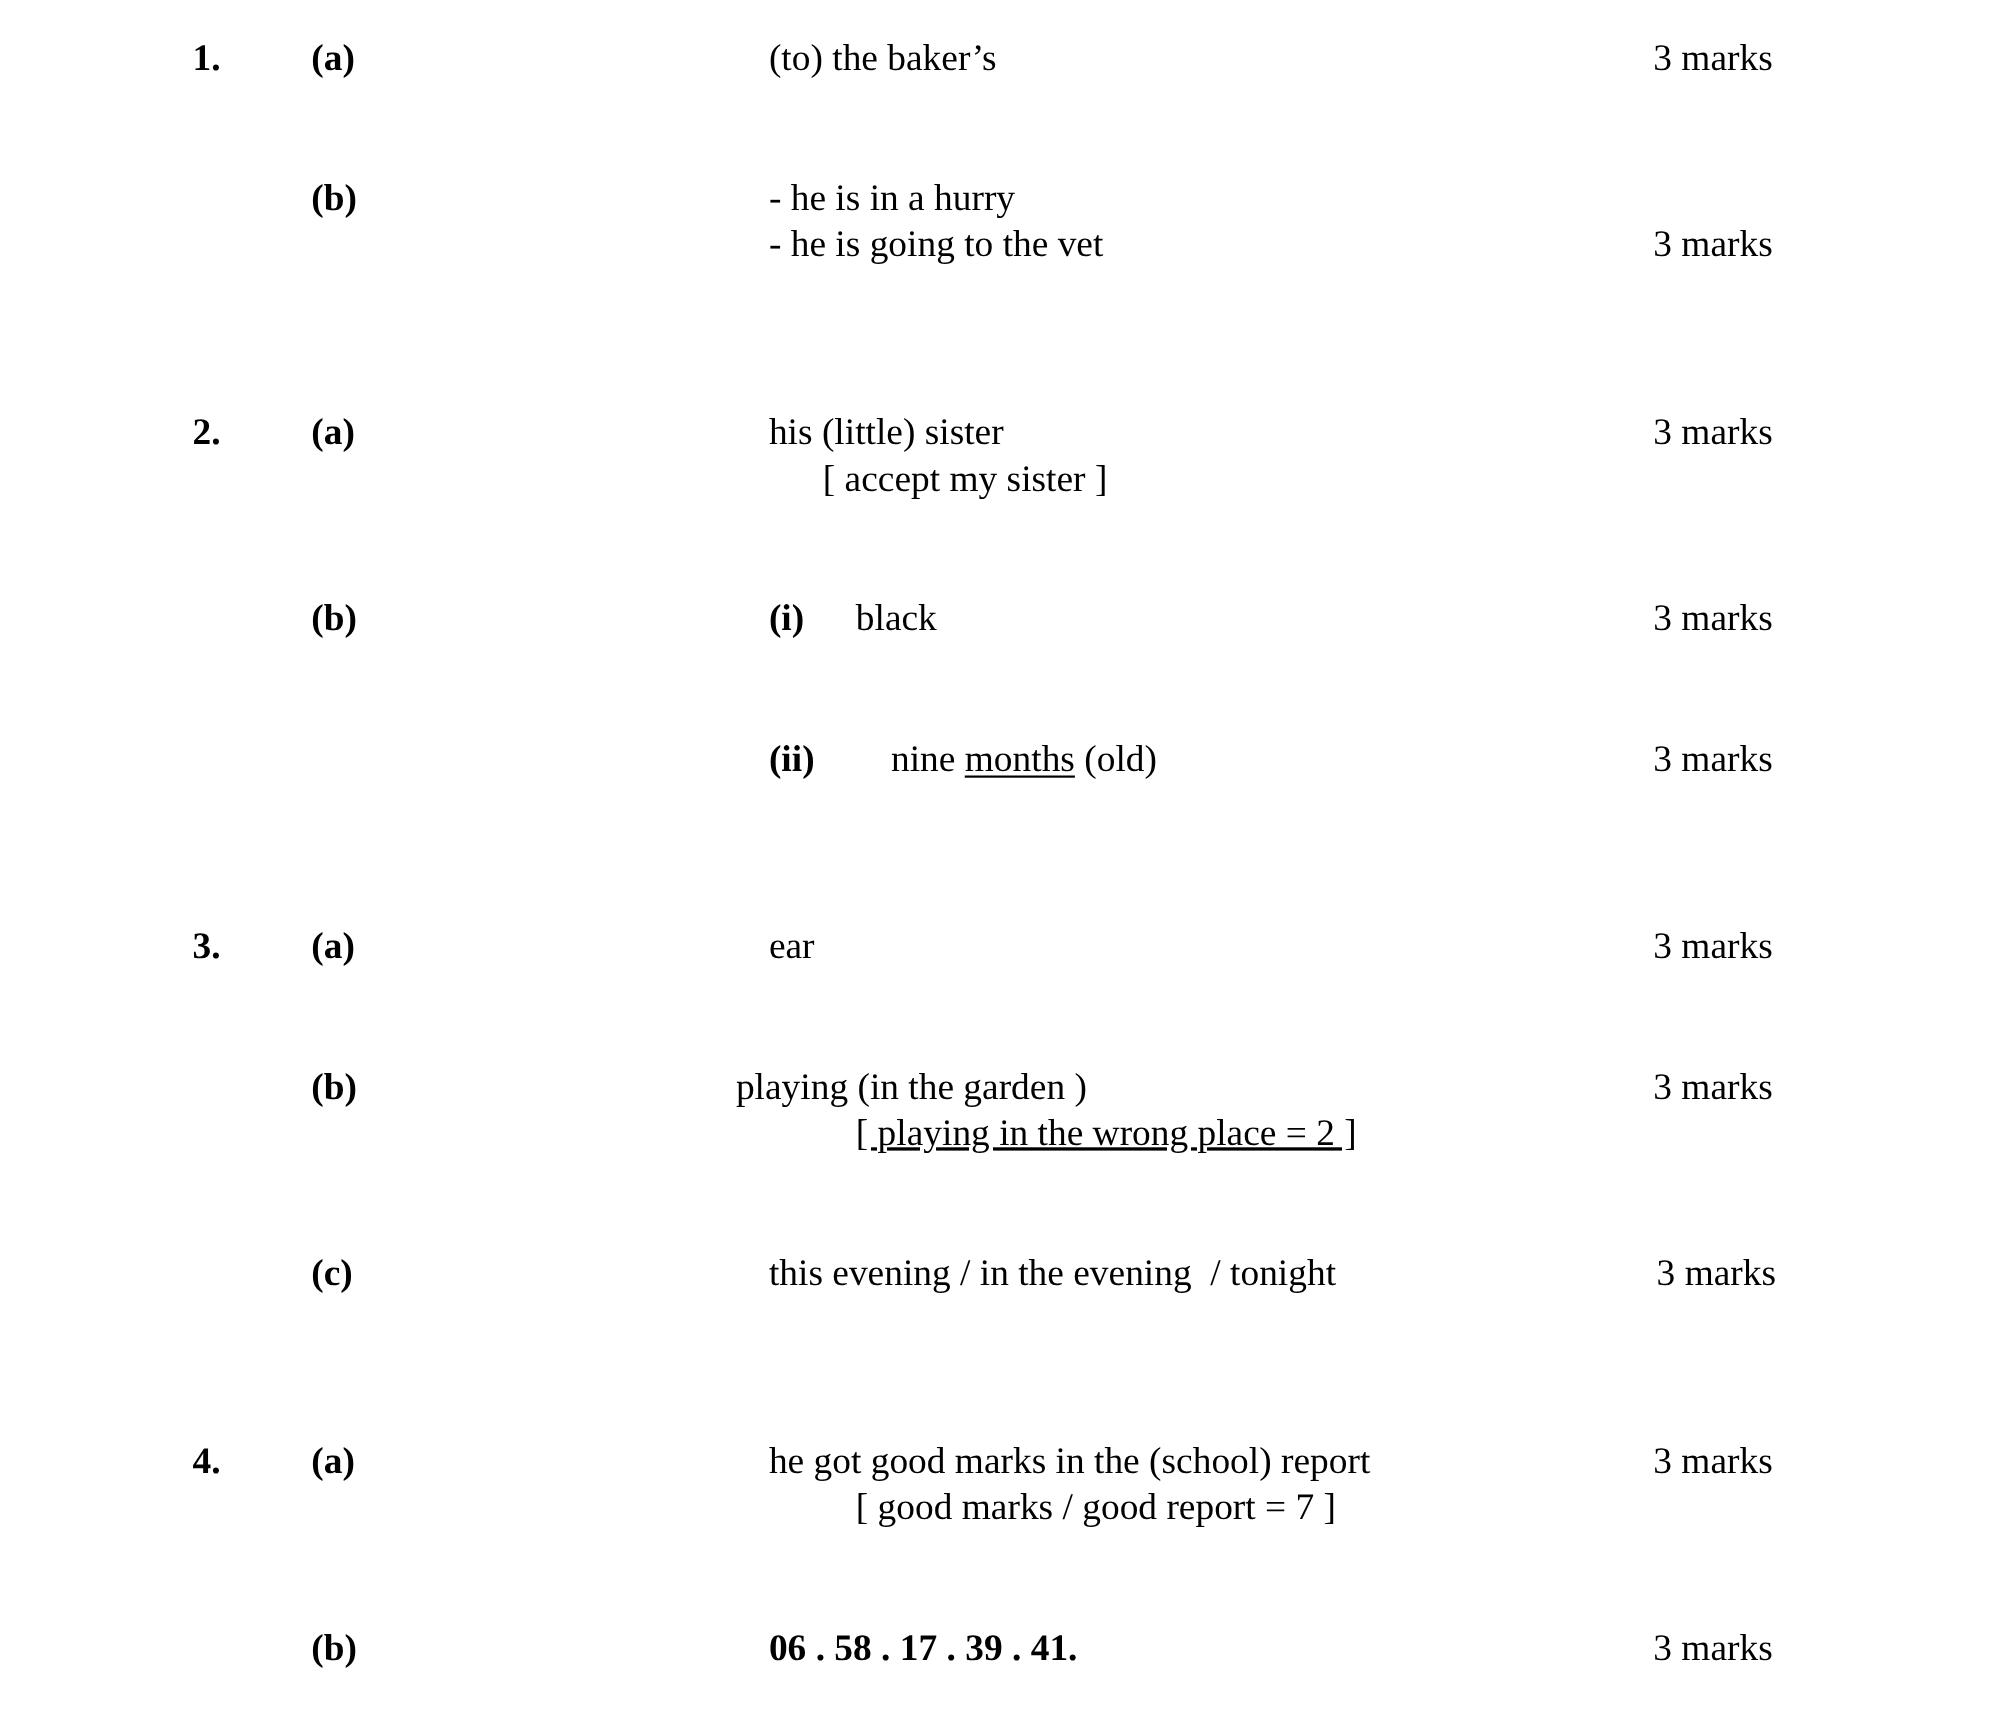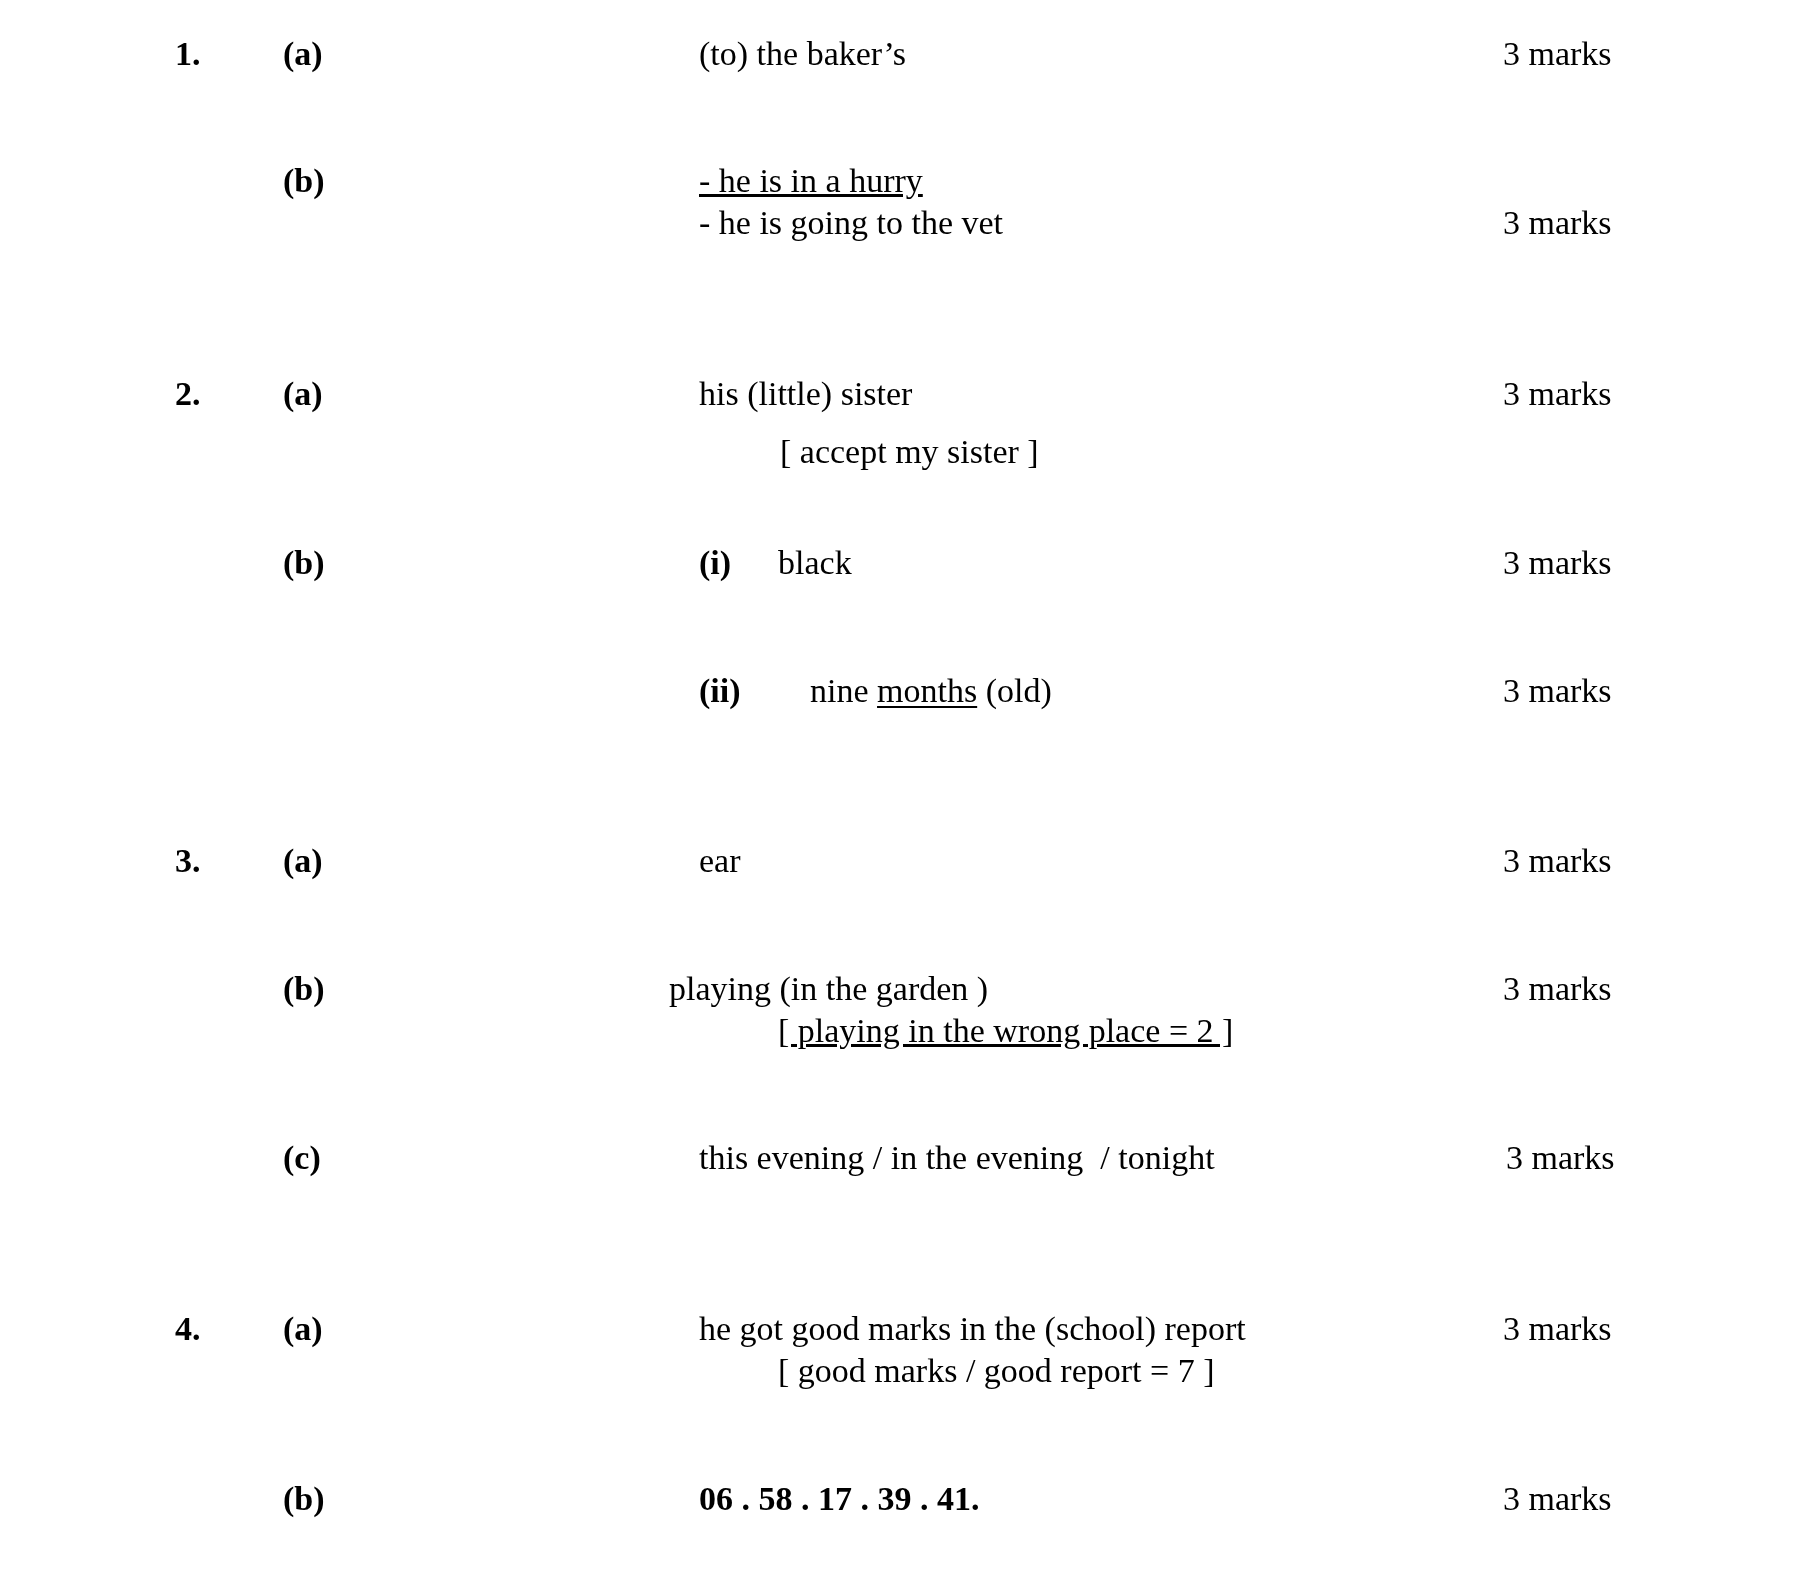--- a/index.html
+++ b/index.html
@@ -11,28 +11,28 @@
 </style>
 </head>
 <body>
 
 <div class="t b" style="left:175px;top:34px;">1.</div>
 <div class="t b" style="left:283px;top:34px;">(a)</div>
 <div class="t" style="left:699px;top:34px;">(to) the baker’s</div>
 <div class="t" style="left:1503px;top:34px;">3 marks</div>
 
 <div class="t b" style="left:283px;top:161px;">(b)</div>
-<div class="t" style="left:699px;top:161px;text-decoration:underline;">- he is in a hurry</div>
+<div class="t" style="left:699px;top:161px;">- he is in a hurry</div>
 <div class="t" style="left:699px;top:203px;">- he is going to the vet</div>
 <div class="t" style="left:1503px;top:203px;">3 marks</div>
 
 <div class="t b" style="left:175px;top:374px;">2.</div>
 <div class="t b" style="left:283px;top:374px;">(a)</div>
 <div class="t" style="left:699px;top:374px;">his (little) sister</div>
-<div class="t" style="left:780px;top:416px;margin-top:16px;">[ accept my sister ]</div>
+<div class="t" style="left:748px;top:416px;">[ accept my sister ]</div>
 <div class="t" style="left:1503px;top:374px;">3 marks</div>
 
 <div class="t b" style="left:283px;top:543px;">(b)</div>
 <div class="t b" style="left:699px;top:543px;">(i)</div>
 <div class="t" style="left:778px;top:543px;">black</div>
 <div class="t" style="left:1503px;top:543px;">3 marks</div>
 
 <div class="t b" style="left:699px;top:671px;text-align:right;">(ii)</div>
 <div class="t" style="left:810px;top:671px;"><span>nine </span><span class="u">months</span><span> (old)</span></div>
 <div class="t" style="left:1503px;top:671px;">3 marks</div>

